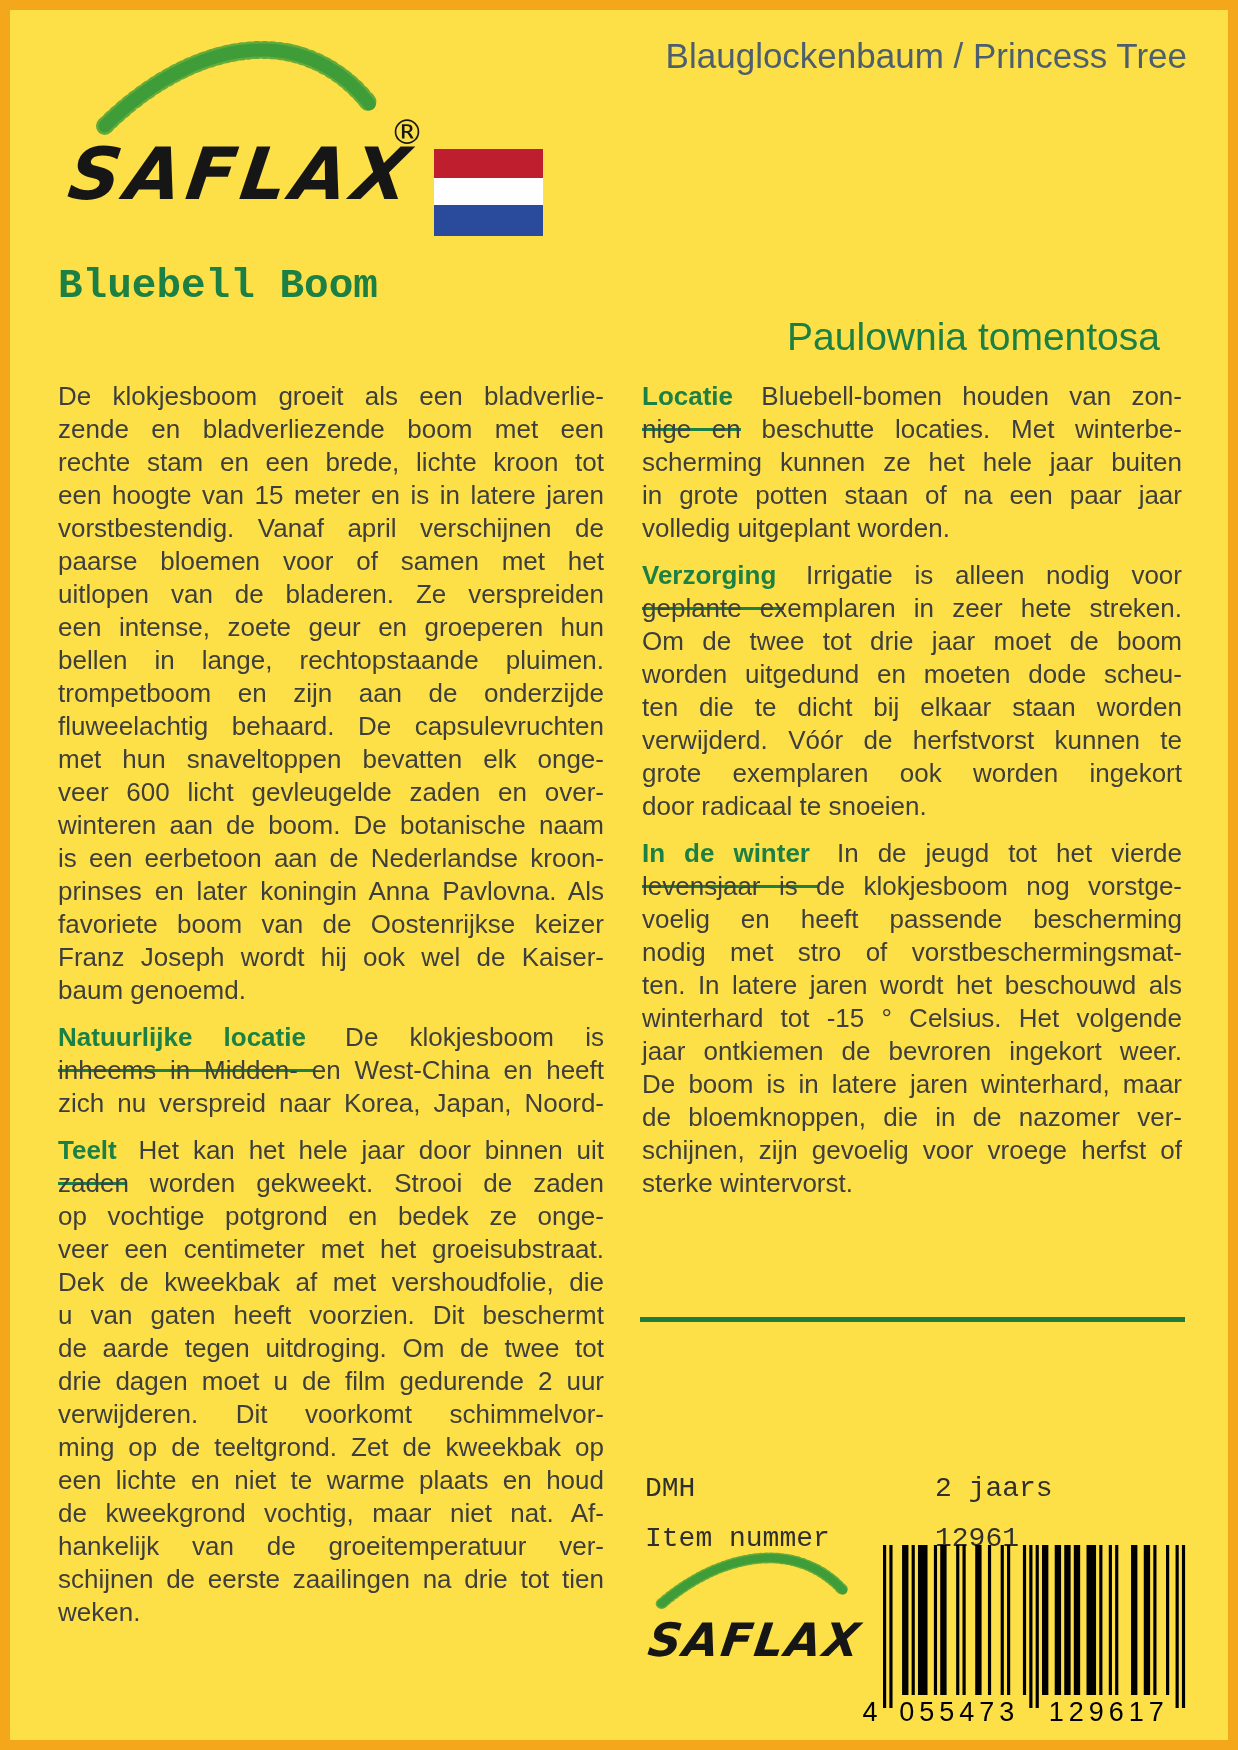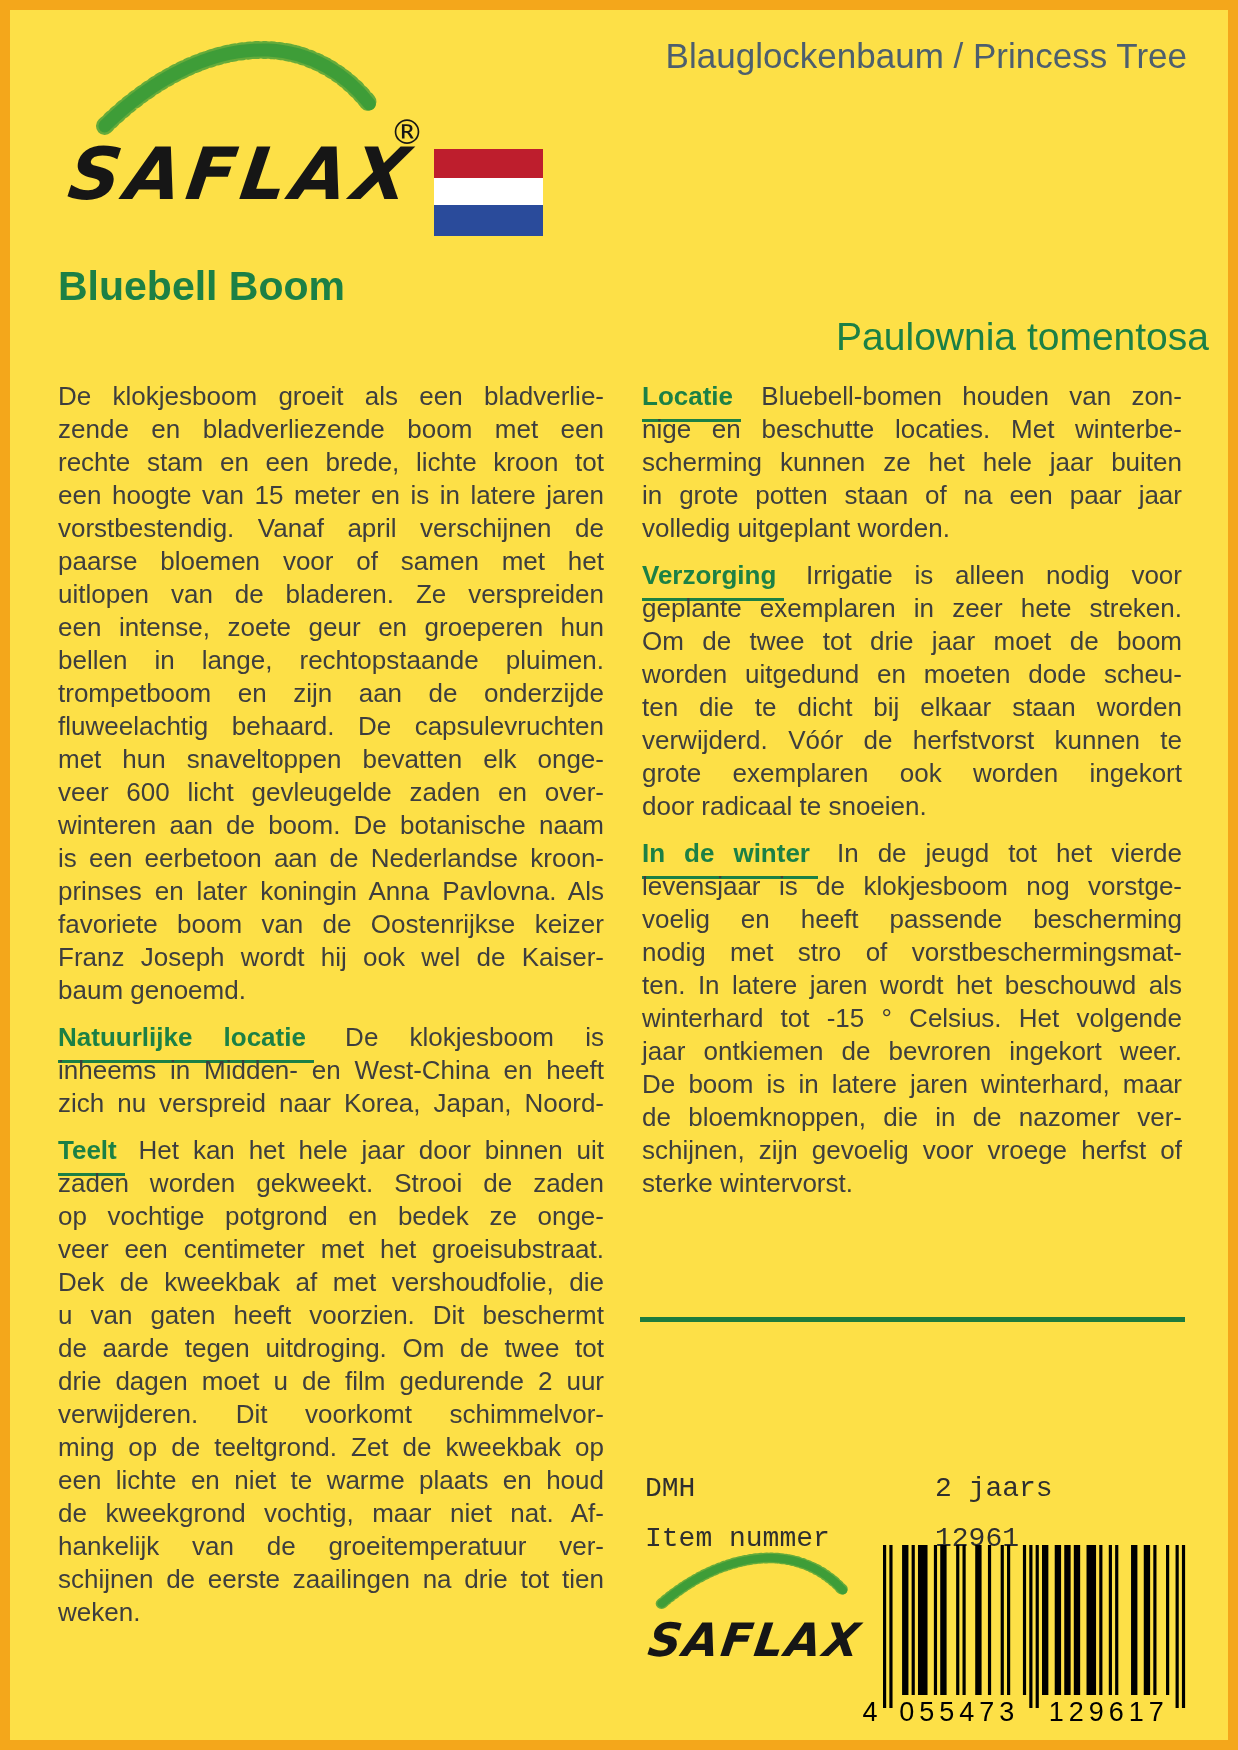--- a/index.html
+++ b/index.html
@@ -30,37 +30,37 @@
   .reg-mark{position:absolute;left:330px;top:74px;font-size:34px;color:#161616;font-family:"DejaVu Sans",sans-serif;}
   .flag{position:absolute;left:374px;top:111px;width:109px;height:87px;}
   .flag .stripe{width:100%;}
   .flag .red{height:29px;background:var(--flag-red);}
   .flag .white{height:27px;background:#ffffff;}
   .flag .blue{height:31px;background:var(--flag-blue);}
 
   
   .title-left{
     position:absolute;left:58px;top:262px;
-    font-size:41px;line-height:48px;font-weight:bold;color:var(--green);
+    font-size:41px;line-height:48px;font-weight:bold;color:var(--green);font-family:Liberation Mono, monospace;
   }
   .latin-title{
-    position:absolute;left:669px;top:314px;width:540px;
+    position:absolute;left:620px;top:314px;width:540px;
     font-size:39px;line-height:46px;font-weight:400;color:var(--green);
     text-align:right;
   }
   .col{position:absolute;top:380px;color:var(--ink);font-size:26px;line-height:33px;}
   .col-left{left:58px;width:546px;}
   .col-right{left:642px;width:540px;}
   .section{margin:0 0 14px 0;}
   .jline{text-align:justify;text-align-last:justify;}
   .jline.lastline{text-align:justify;text-align-last:left;}
   .shead{
     color:var(--green);font-weight:bold;
     border-bottom:3px solid var(--green);
-    padding-right:8px;padding-bottom:8px;
+    padding-right:8px;padding-bottom:17px;
   }
 
   
   .bottom-block{position:absolute;left:640px;top:1317px;width:545px;height:420px;}
   .divider{width:100%;height:5px;background:var(--divider);}
   .info-rows{position:absolute;left:5px;top:155px;right:0;font-family:Liberation Mono, monospace;}
   .info-row{height:50px;font-size:28px;line-height:34px;color:#2f2f2f;}
   .info-label{display:inline-block;width:290px;vertical-align:top;}
   .info-value{display:inline-block;vertical-align:top;}
   .logo-small{position:absolute;left:5px;top:235px;width:212px;height:130px;}

